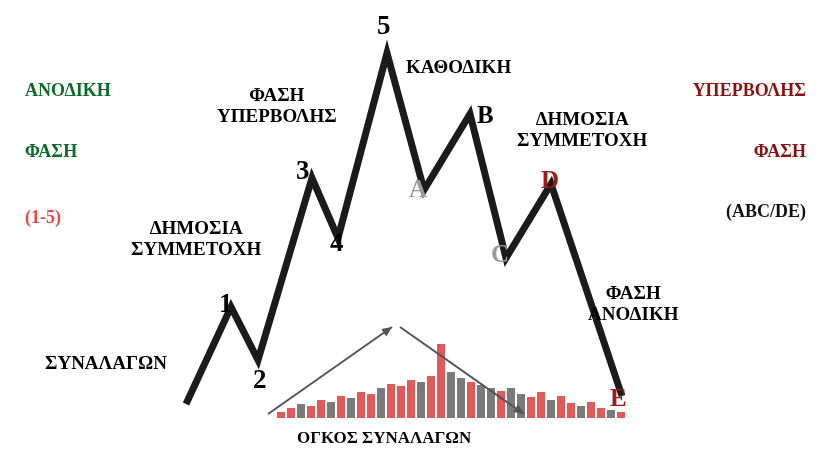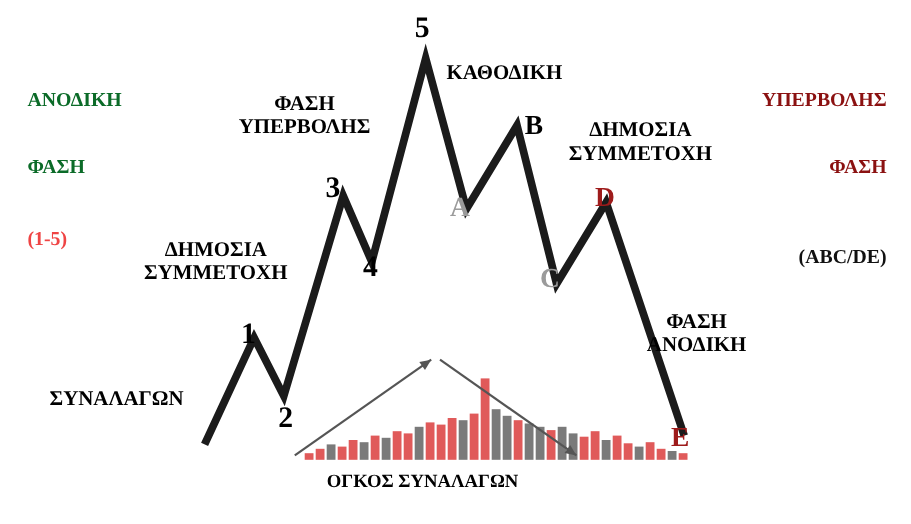--- a/index.html
+++ b/index.html
@@ -130,21 +130,21 @@
 
   <div class="lbl corner-green" style="left:25px; top:40px;">
     <div>ΑΝΟΔΙΚΗ</div>
     <div>ΦΑΣΗ</div>
     <div style="margin-top:6px; color:#ef4444;">(1-5)</div>
   </div>
 
   <div class="lbl corner-red" style="right:22px; top:40px;">
     <div>ΥΠΕΡΒΟΛΗΣ</div>
     <div>ΦΑΣΗ</div>
-    <div style="margin-top:22px; color:#111111;">(ABC/DE)</div>
+    <div style="margin-top:0; color:#111111;">(ABC/DE)</div>
   </div>
 
   <div id="wave-labels">
       <div class="lbl wave-num" style="left: 219px; top: 288px;">1</div>
       <div class="lbl wave-num" style="left: 253px; top: 364px;">2</div>
       <div class="lbl wave-num" style="left: 296px; top: 155px;">3</div>
       <div class="lbl wave-num" style="left: 330px; top: 227px;">4</div>
       <div class="lbl wave-num" style="left: 377px; top: 10px;">5</div>
       <div class="lbl wave-letter-grey" style="left: 409px; top: 175px;">A</div>
       <div class="lbl wave-letter-dark" style="left: 477px; top: 101px;">B</div>

